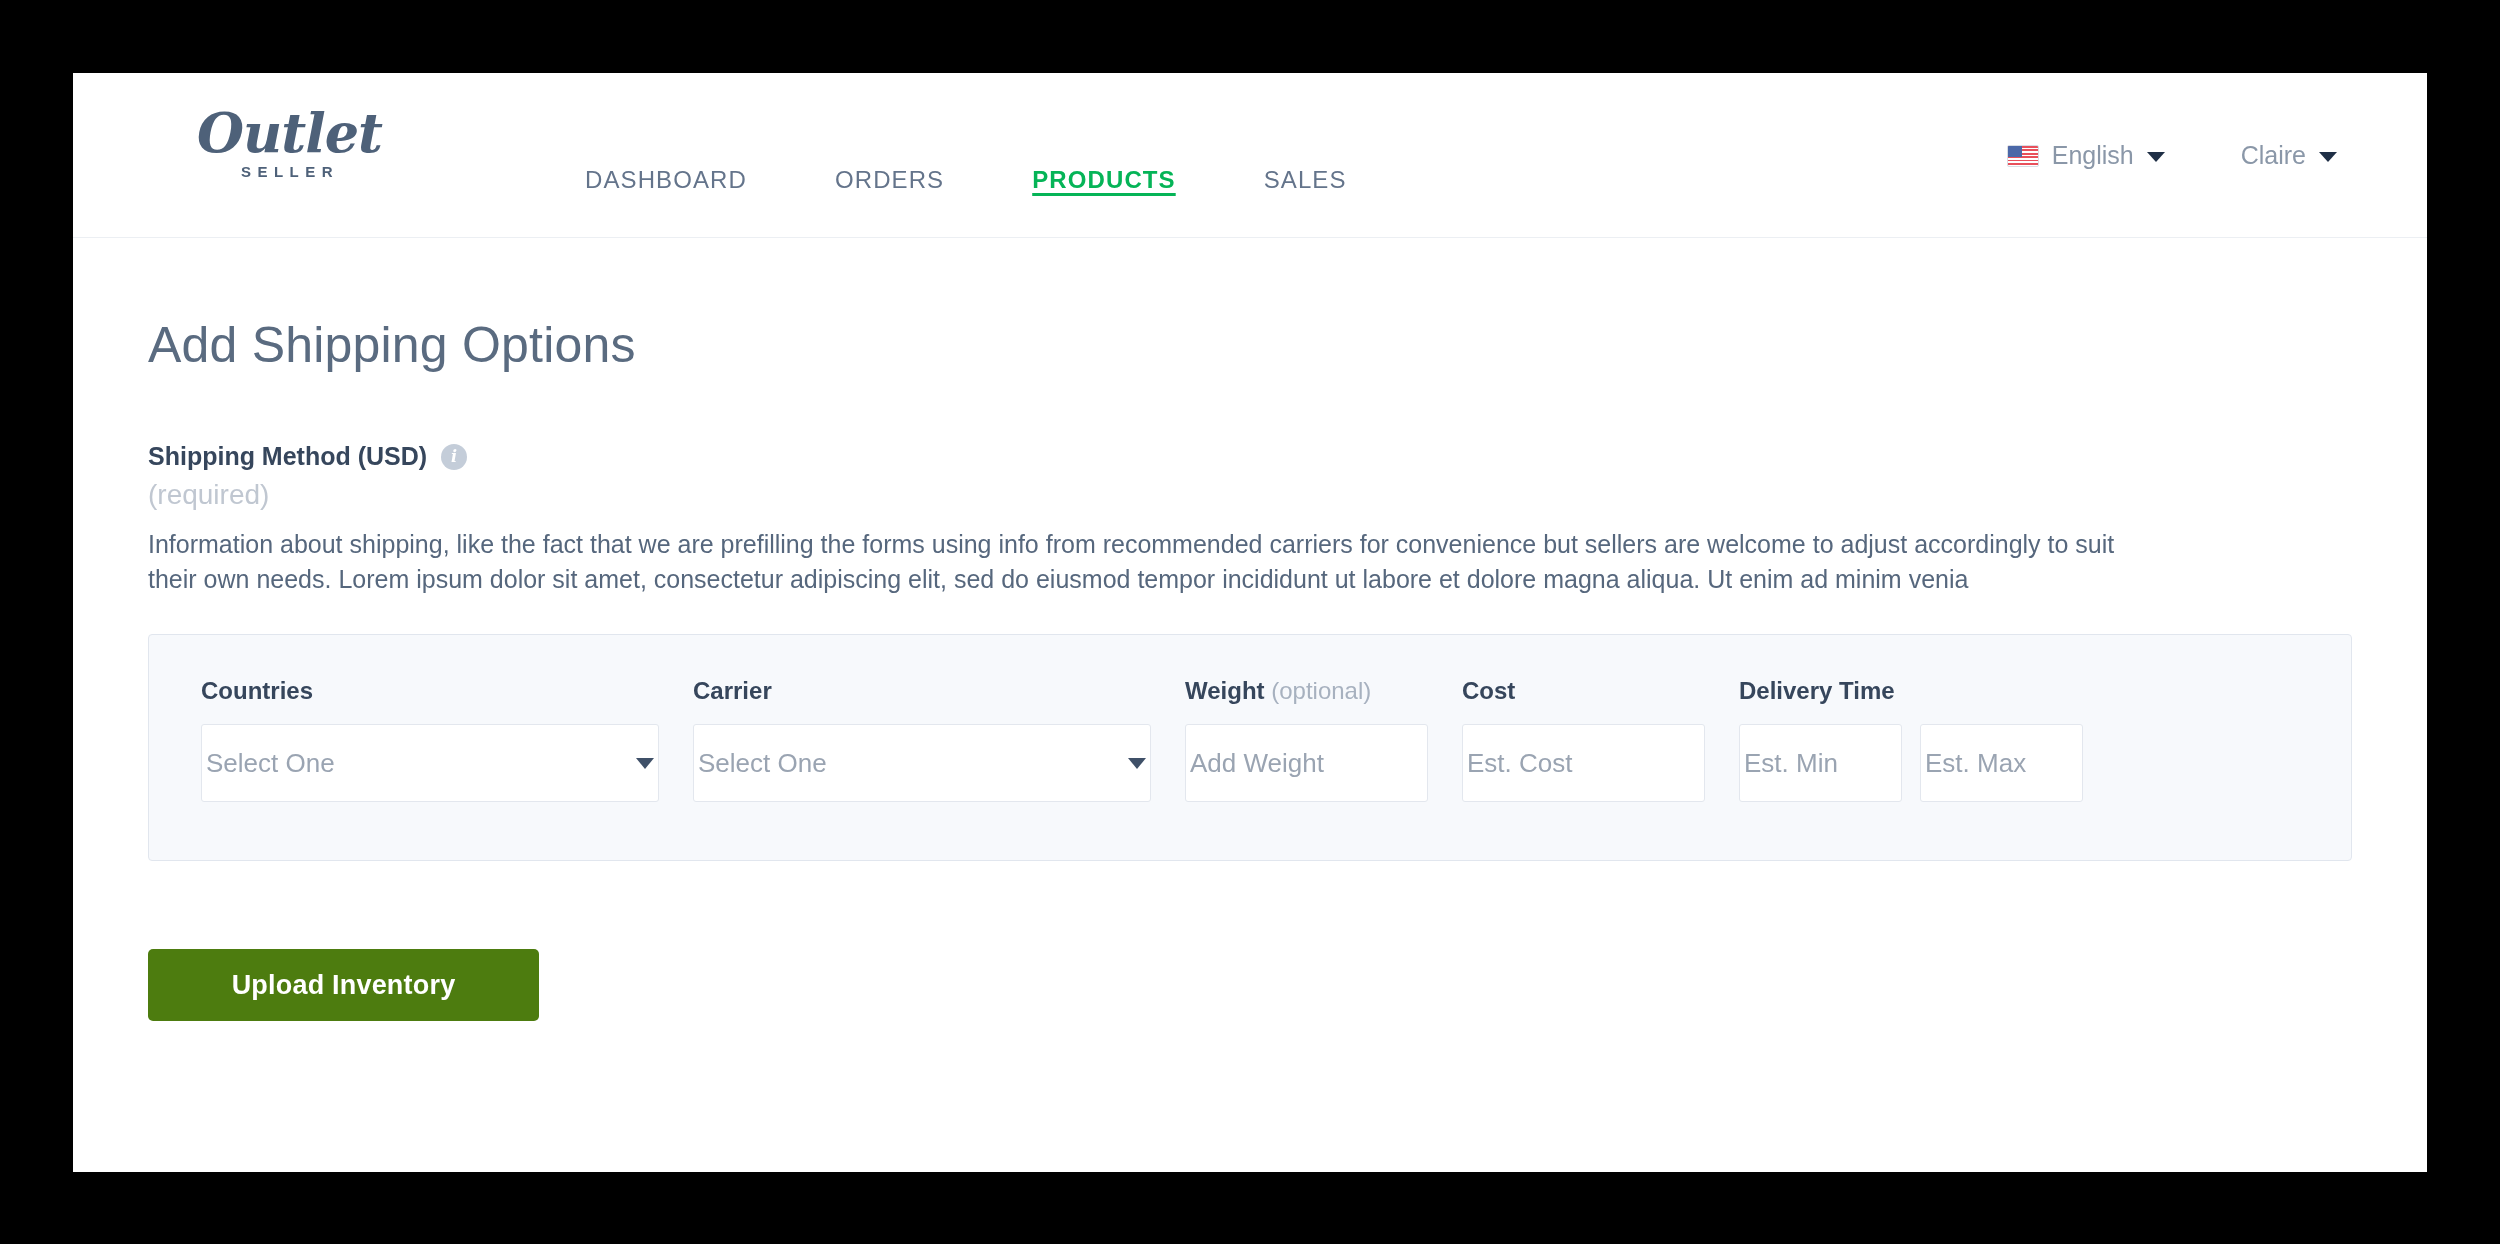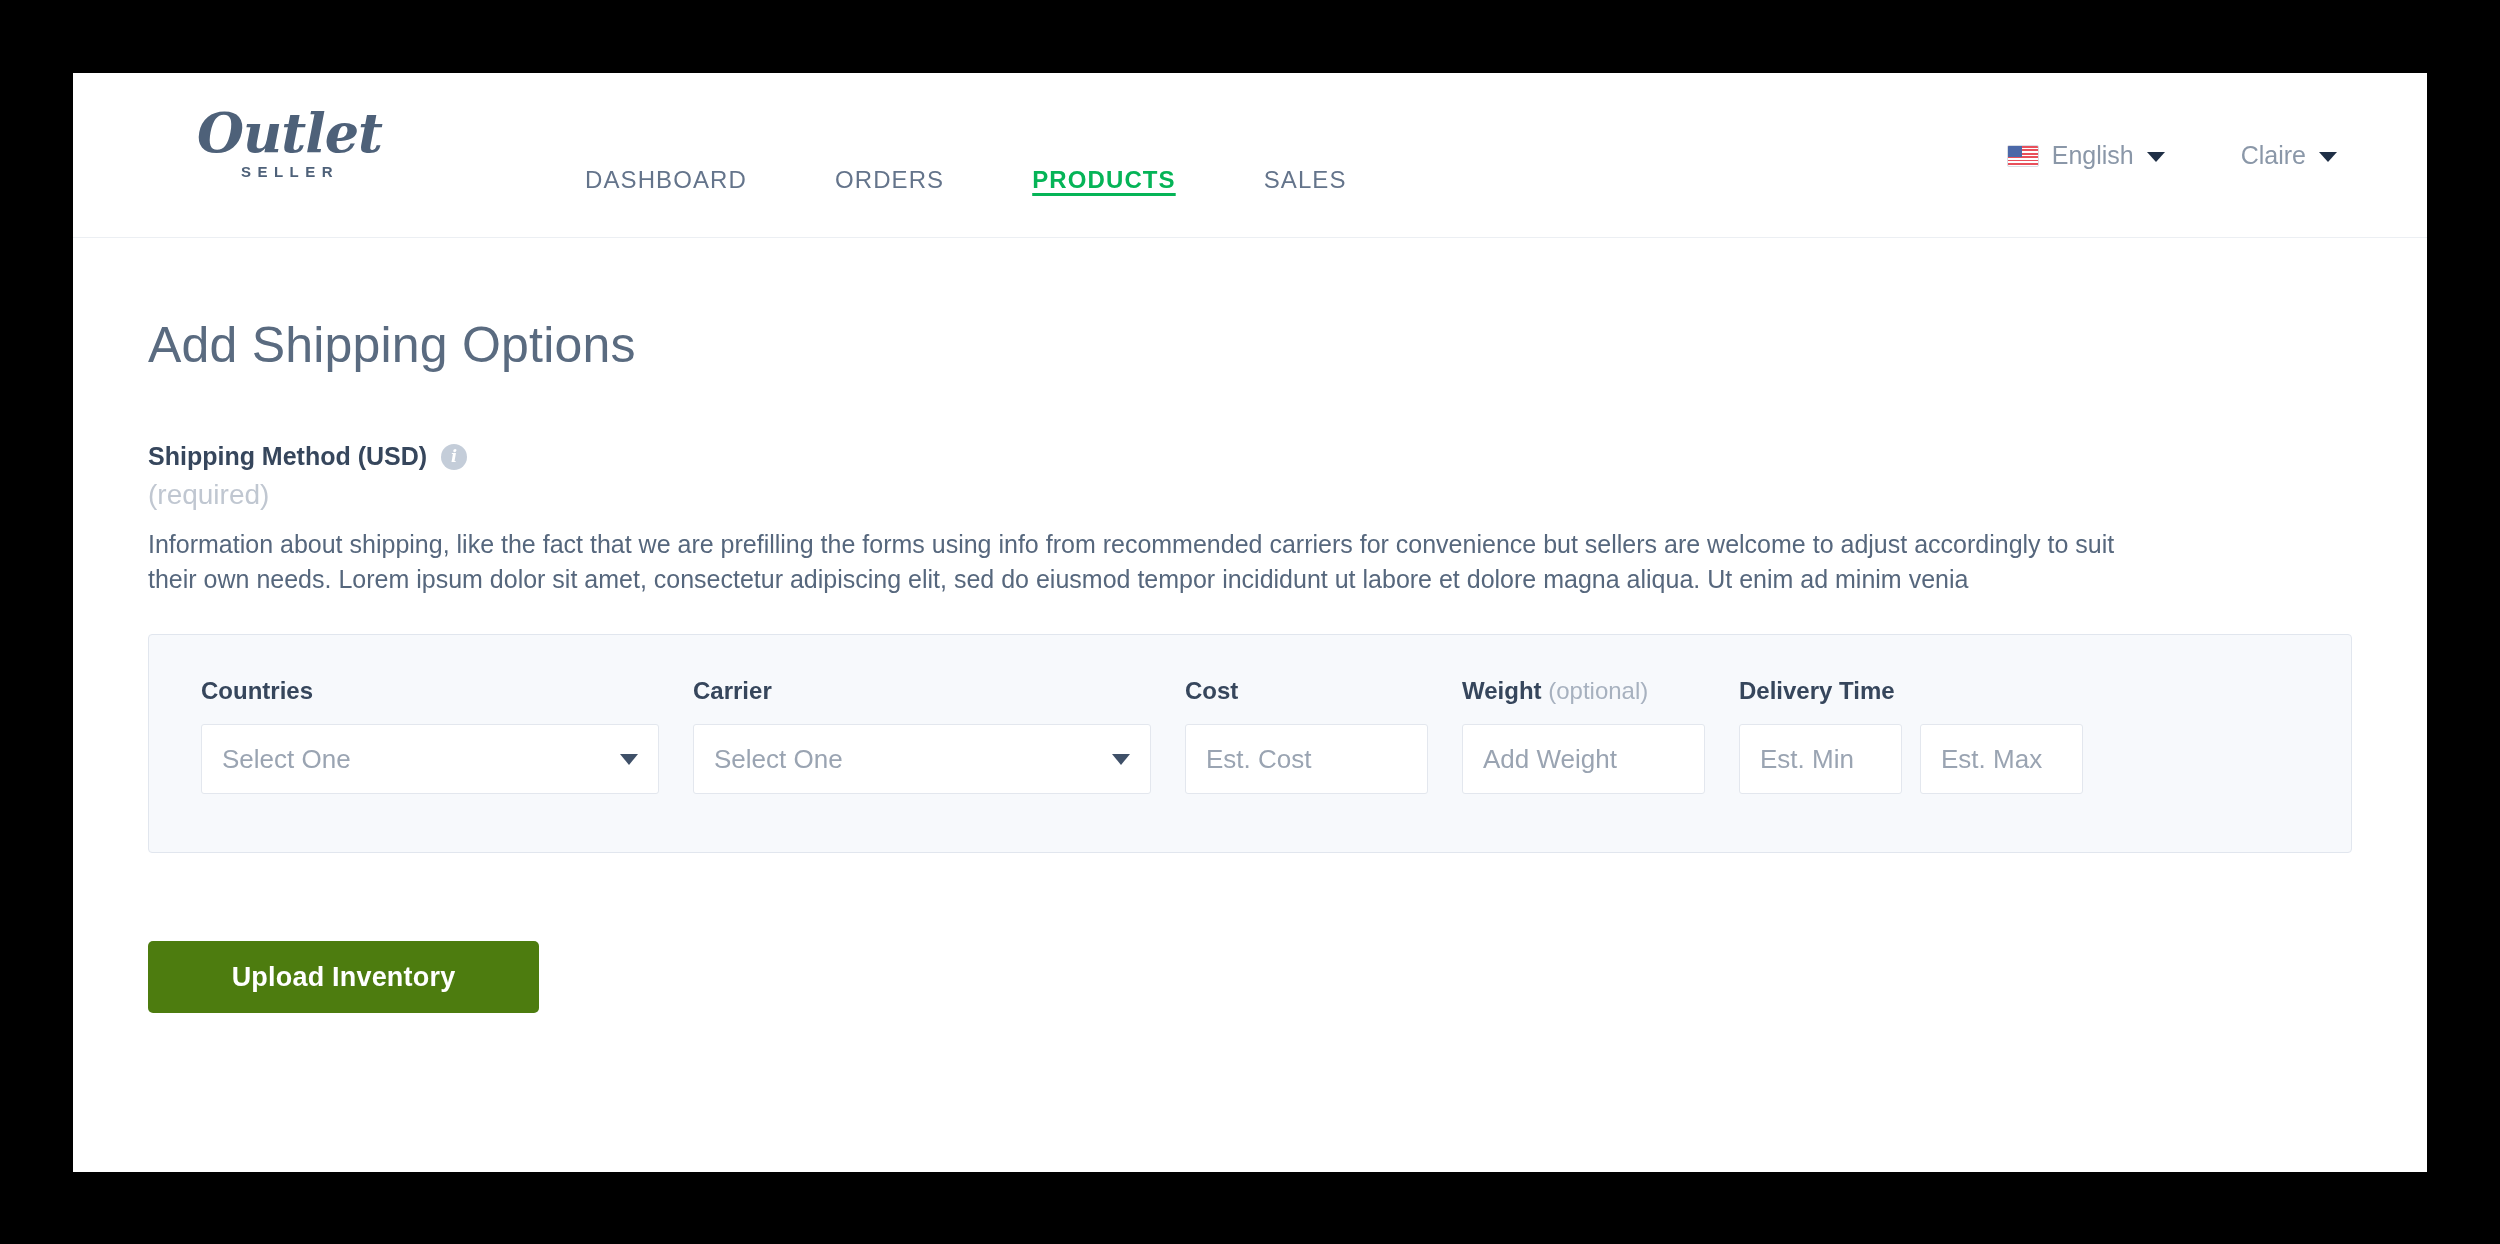--- a/index.html
+++ b/index.html
@@ -209,27 +209,27 @@
     color: #36465c;
     margin-bottom: 19px;
     white-space: nowrap;
   }
   .field-label .sub-optional {
     font-weight: normal;
     color: #a7b1bf;
   }
 
   .select-box, .text-box {
-    height: 70px;
+    height: 78px;
     background: #ffffff;
     border: 1px solid #e3e7ee;
     border-radius: 3px;
     display: flex;
     align-items: center;
-    padding: 0 20px;
+    padding: 0 4px;
     cursor: pointer;
   }
   .select-box .placeholder, .text-box .placeholder {
     font-size: 26px;
     color: #9aa4b2;
     flex: 1;
     white-space: nowrap;
     overflow: hidden;
   }
   .select-caret {
@@ -327,33 +327,33 @@
 
         <div class="field-col">
           <div class="field-label">Carrier</div>
           <div class="select-box w-carrier">
             <span class="placeholder">Select One</span>
             <span class="select-caret"></span>
           </div>
         </div>
 
         <div class="field-col">
+          <div class="field-label">
+            <span>Weight</span>
+            <span class="sub-optional">(optional)</span>
+          </div>
+          <div class="text-box w-weight">
+            <span class="placeholder">Add Weight</span>
+          </div>
+        </div>
+
+        <div class="field-col">
           <div class="field-label">Cost</div>
           <div class="text-box w-cost">
             <span class="placeholder">Est. Cost</span>
-          </div>
-        </div>
-
-        <div class="field-col">
-          <div class="field-label">
-            <span>Weight</span>
-            <span class="sub-optional">(optional)</span>
-          </div>
-          <div class="text-box w-weight">
-            <span class="placeholder">Add Weight</span>
           </div>
         </div>
 
         <div class="field-col">
           <div class="field-label">Delivery Time</div>
           <div class="time-row">
             <div class="text-box w-time">
               <span class="placeholder">Est. Min</span>
             </div>
             <div class="text-box w-time">

